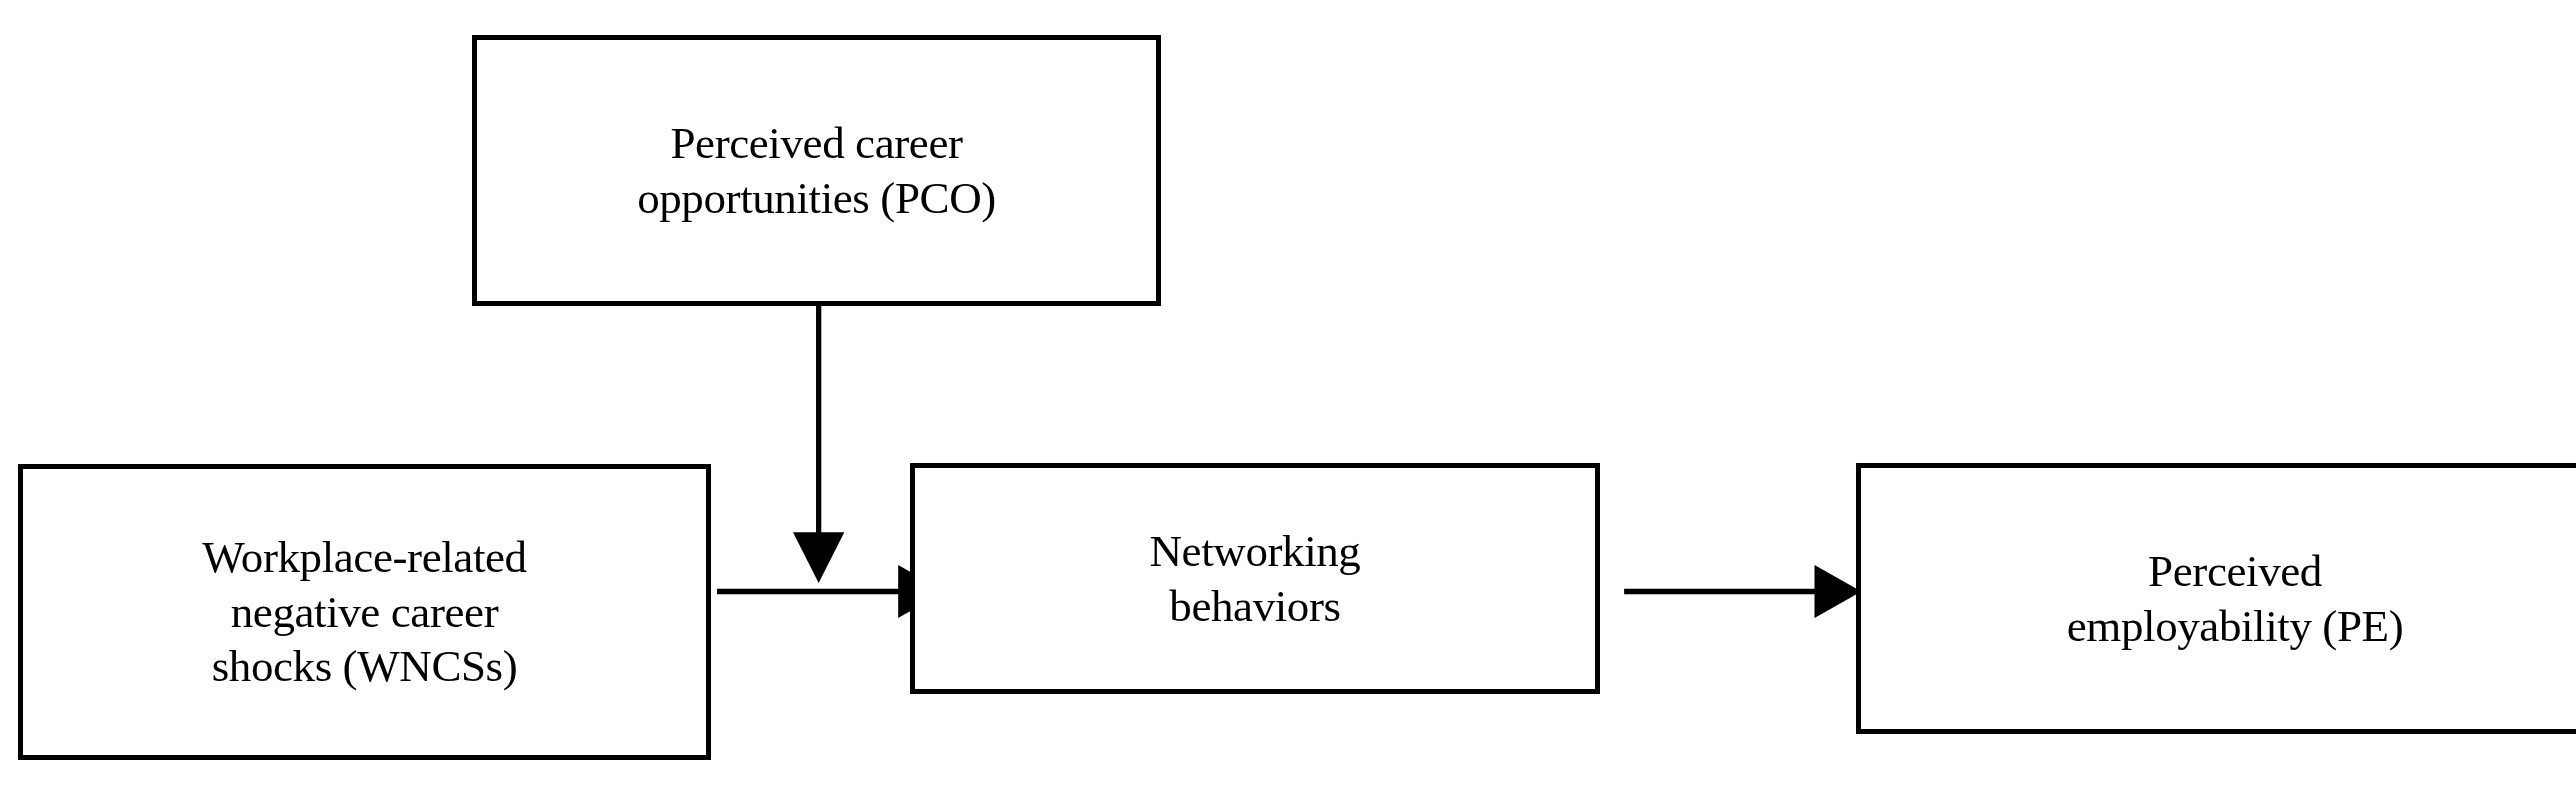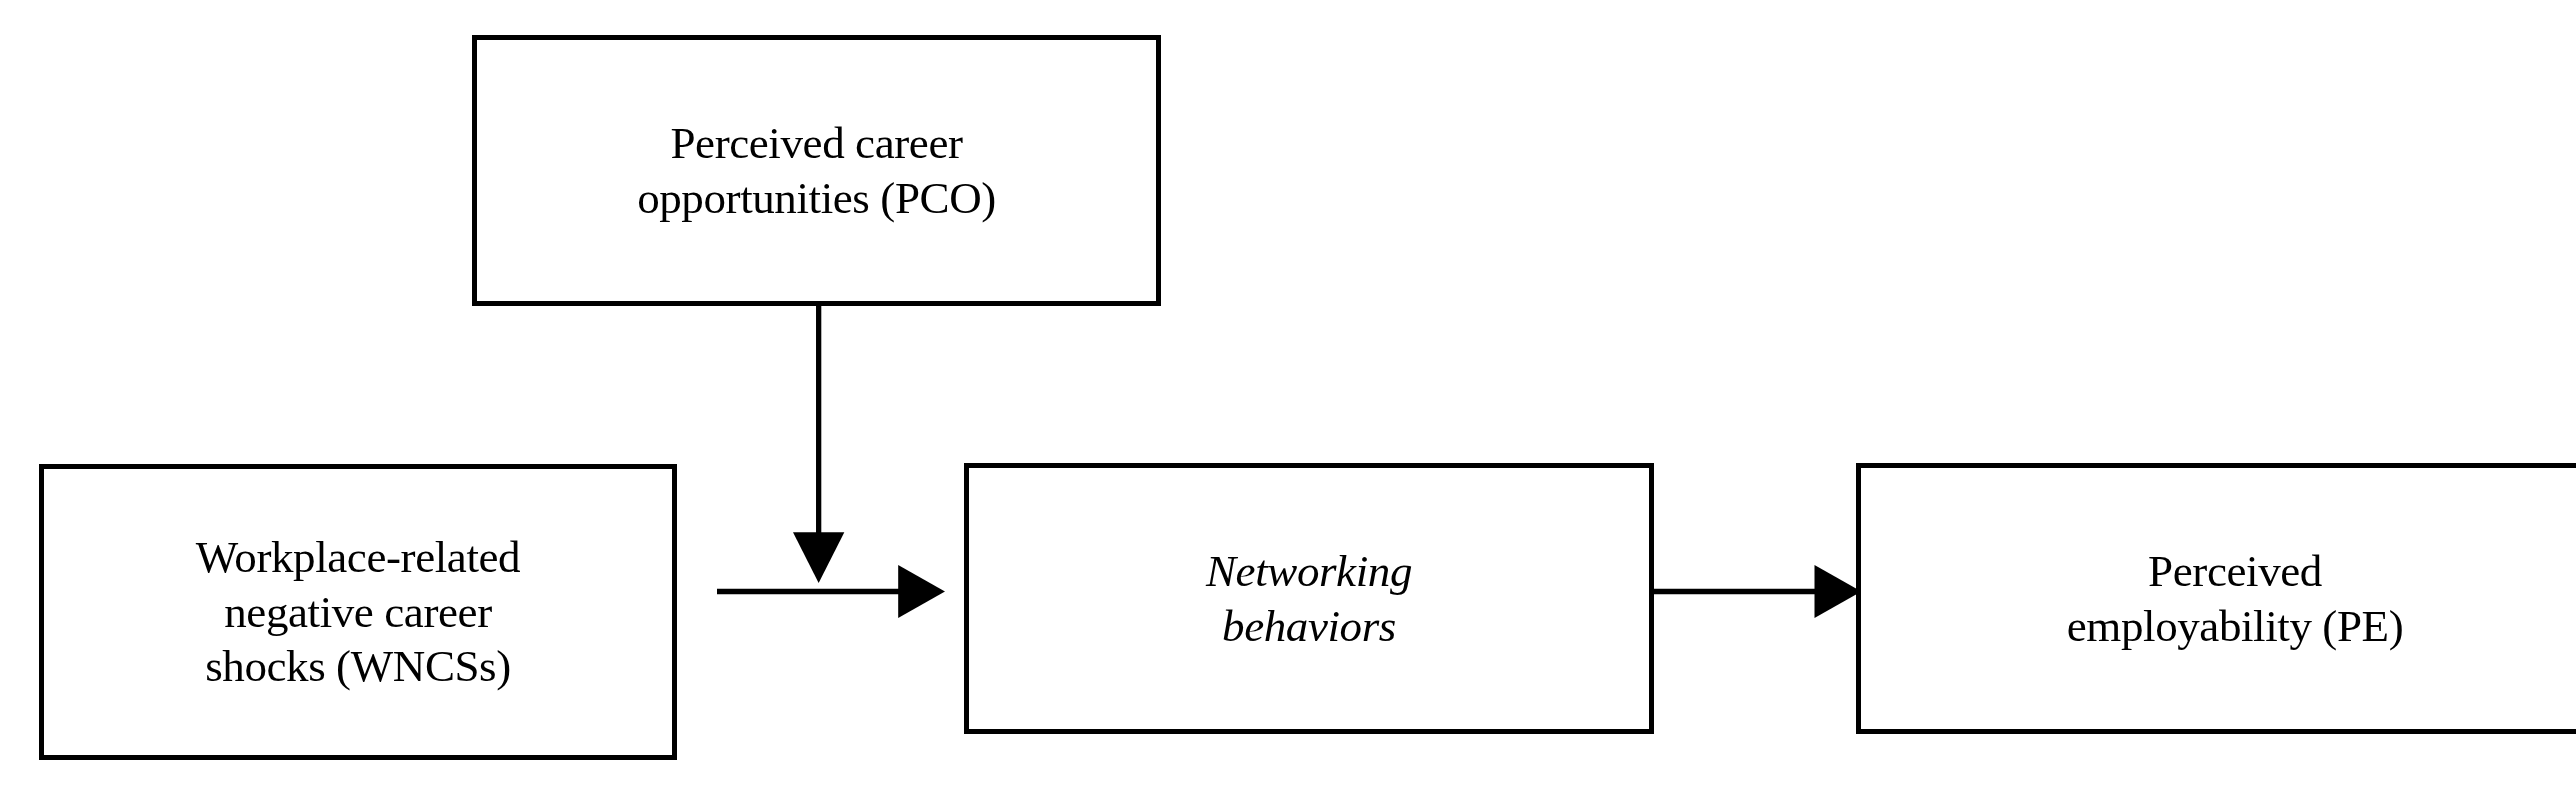--- a/index.html
+++ b/index.html
@@ -35,22 +35,22 @@
     padding: 0 19.7px;
     z-index: 2;
   }
   .node .label {
     display: block;
     width: 100%;
     white-space: pre-line;
   }
 
   #node-pco      { left: 472px;  top: 35px;  width: 689px; height: 271px; }
-  #node-wncs     { left: 39px;   top: 464px; width: 638px; height: 296px; }
-  #node-network  { left: 964px; top: 463px; width: 690px; height: 271px; font-style: italic; }
+  #node-wncs     { left: 18px;   top: 464px; width: 693px; height: 296px; }
+  #node-network  { left: 910px; top: 463px; width: 690px; height: 231px; }
   #node-pe       { left: 1856px; top: 463px; width: 758px; height: 271px; }
 
   
   .connector {
     position: absolute;
     z-index: 1;
   }
   .connector svg {
     display: block;
     overflow: visible;

